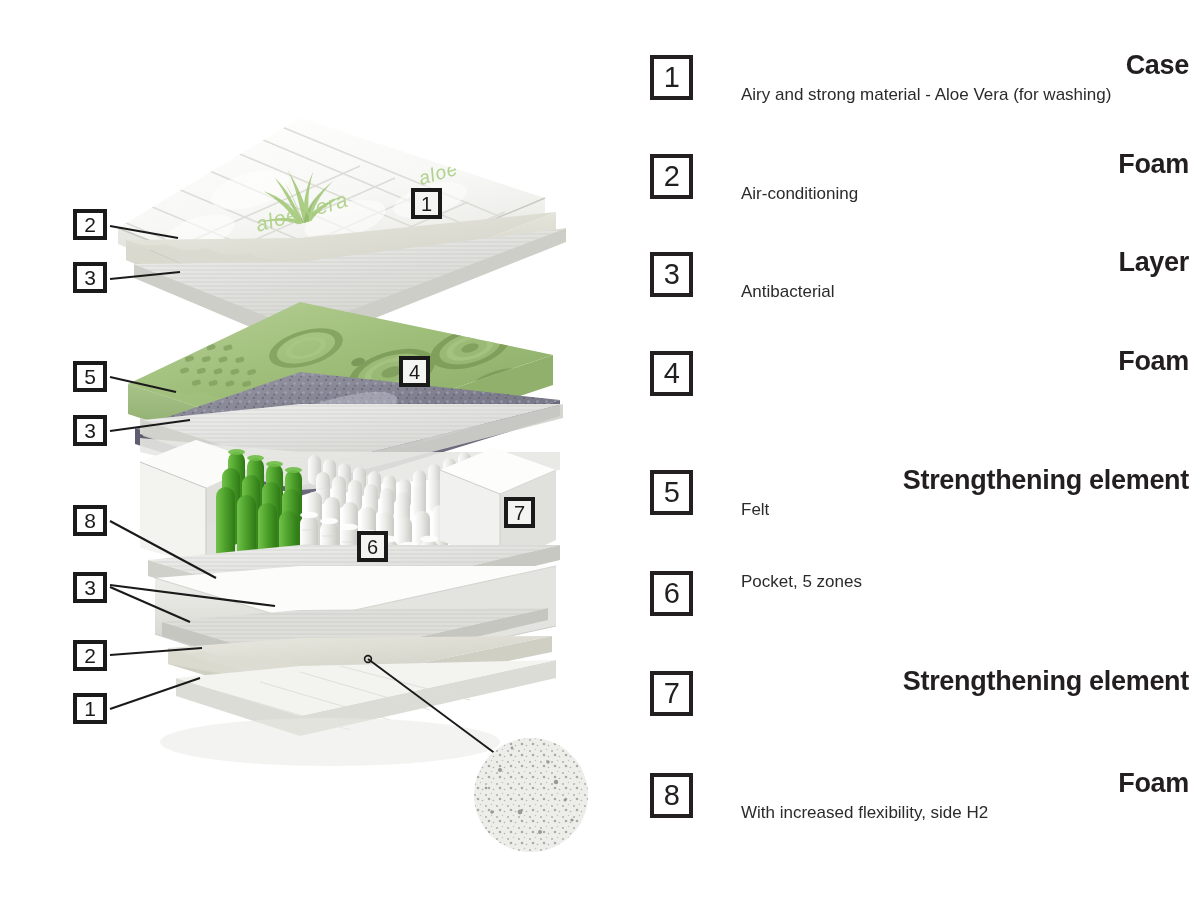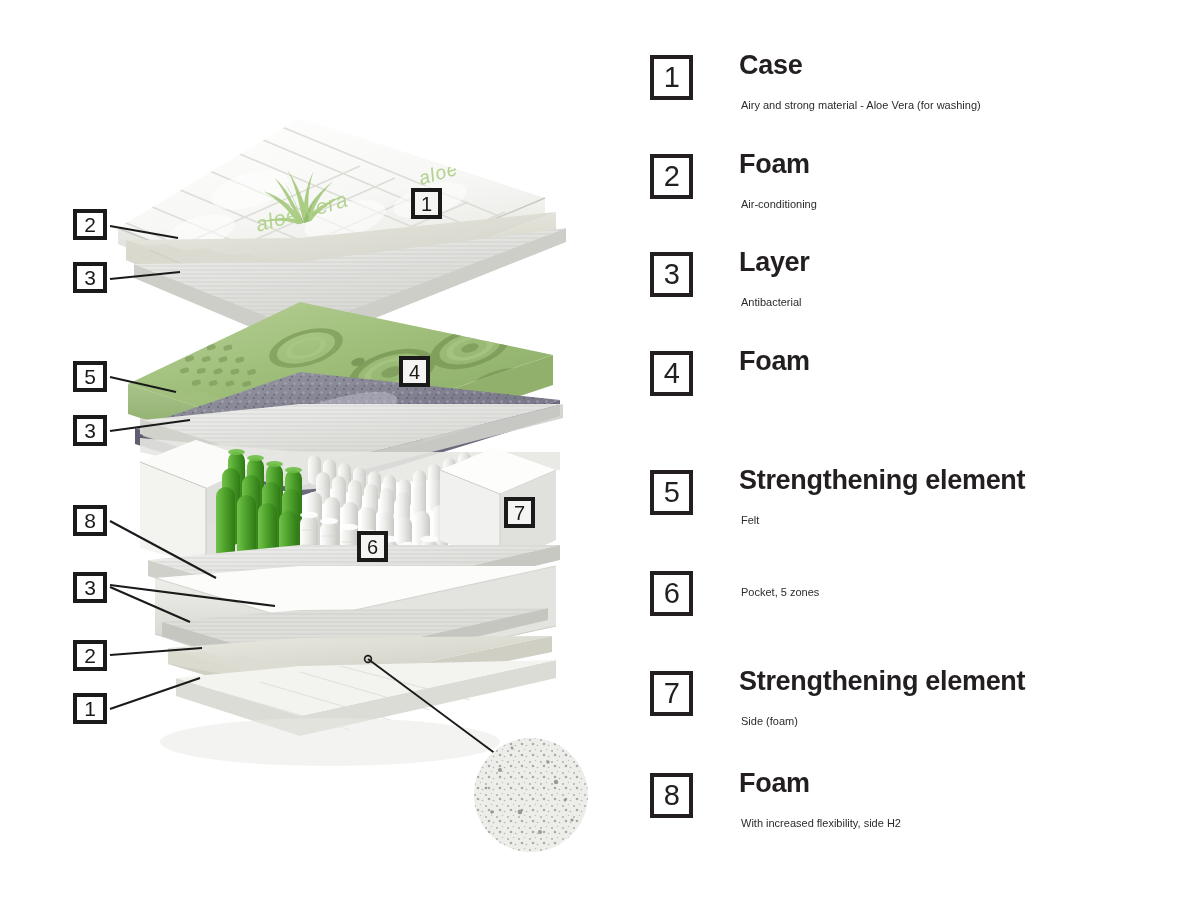--- a/index.html
+++ b/index.html
@@ -48,27 +48,28 @@
     left: 89px; top: -4px;
     width: 450px;
   }
   .legend-title {
     font-size: 27px;
     font-weight: bold;
     color: #231f20;
     line-height: 1.08;
     letter-spacing: -0.3px;
     white-space: nowrap;
+    text-align: right;
   }
   .legend-sub {
-    font-size: 11px;
+    font-size: 17px;
     font-weight: normal;
     color: #2b2b2b;
     line-height: 1.35;
-    margin-top: 18px;
+    margin-top: 4px;
     padding-left: 2px;
     white-space: pre-line;
   }
 
   
   #diagram {
     position: absolute;
     left: 0; top: 0;
     width: 650px; height: 899px;
   }
@@ -666,21 +667,20 @@
       <div class="legend-box">6</div>
       <div class="legend-text">
         <div class="legend-sub">Pocket, 5 zones</div>
       </div>
     </div>
 
     <div class="legend-row" style="top:616px;">
       <div class="legend-box">7</div>
       <div class="legend-text">
         <div class="legend-title">Strengthening element</div>
-        <div class="legend-sub">Side (foam)</div>
       </div>
     </div>
 
     <div class="legend-row" style="top:718px;">
       <div class="legend-box">8</div>
       <div class="legend-text">
         <div class="legend-title">Foam</div>
         <div class="legend-sub">With increased flexibility, side H2</div>
       </div>
     </div>

